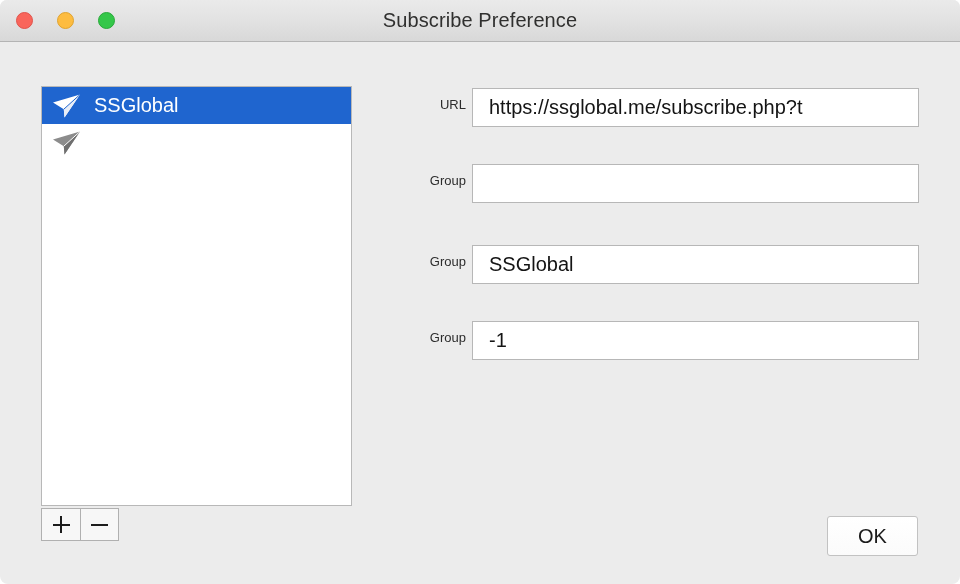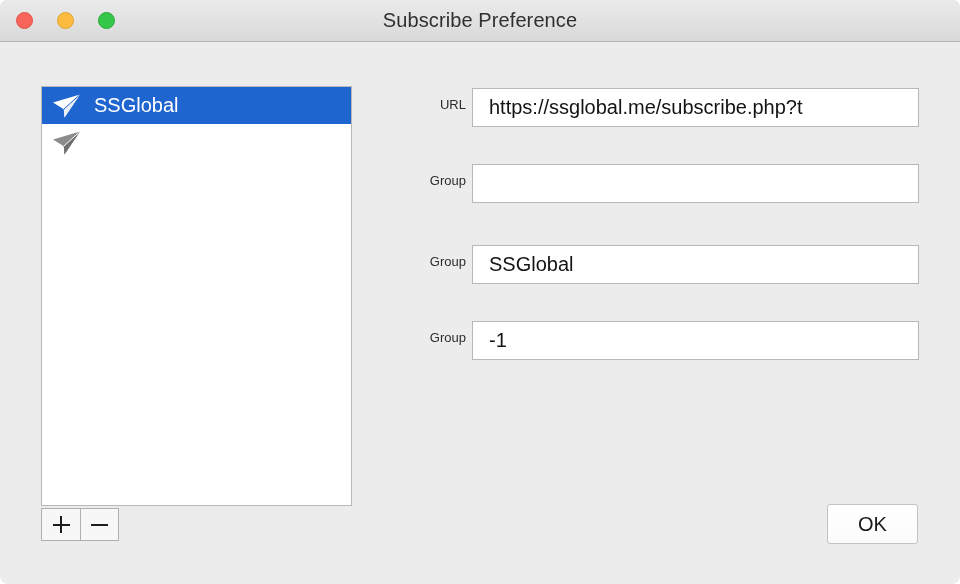--- a/index.html
+++ b/index.html
@@ -170,21 +170,21 @@
   #row-count  { top: 321px; }
   #row-url .field-label,
   #row-token .field-label,
   #row-group .field-label,
   #row-count .field-label { top: 9px; }
 
   
   #ok-button {
     position: absolute;
     left: 827px;
-    top: 504px;
+    top: 516px;
     width: 91px;
     height: 40px;
     background: linear-gradient(to bottom, #ffffff 0%, #fbfbfb 100%);
     border: 1px solid #c2c2c2;
     border-radius: 3px;
     box-sizing: border-box;
     font-size: 20px;
     color: #1b1b1b;
     display: flex;
     align-items: center;

